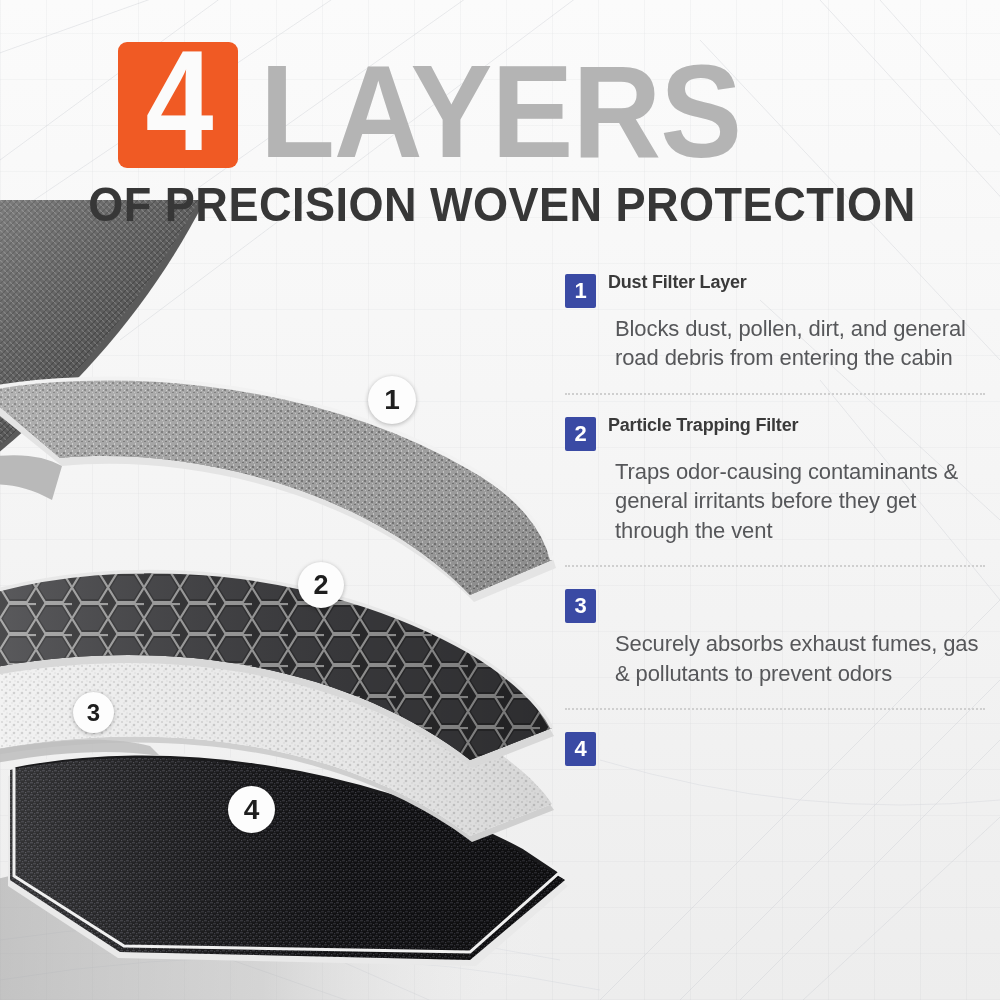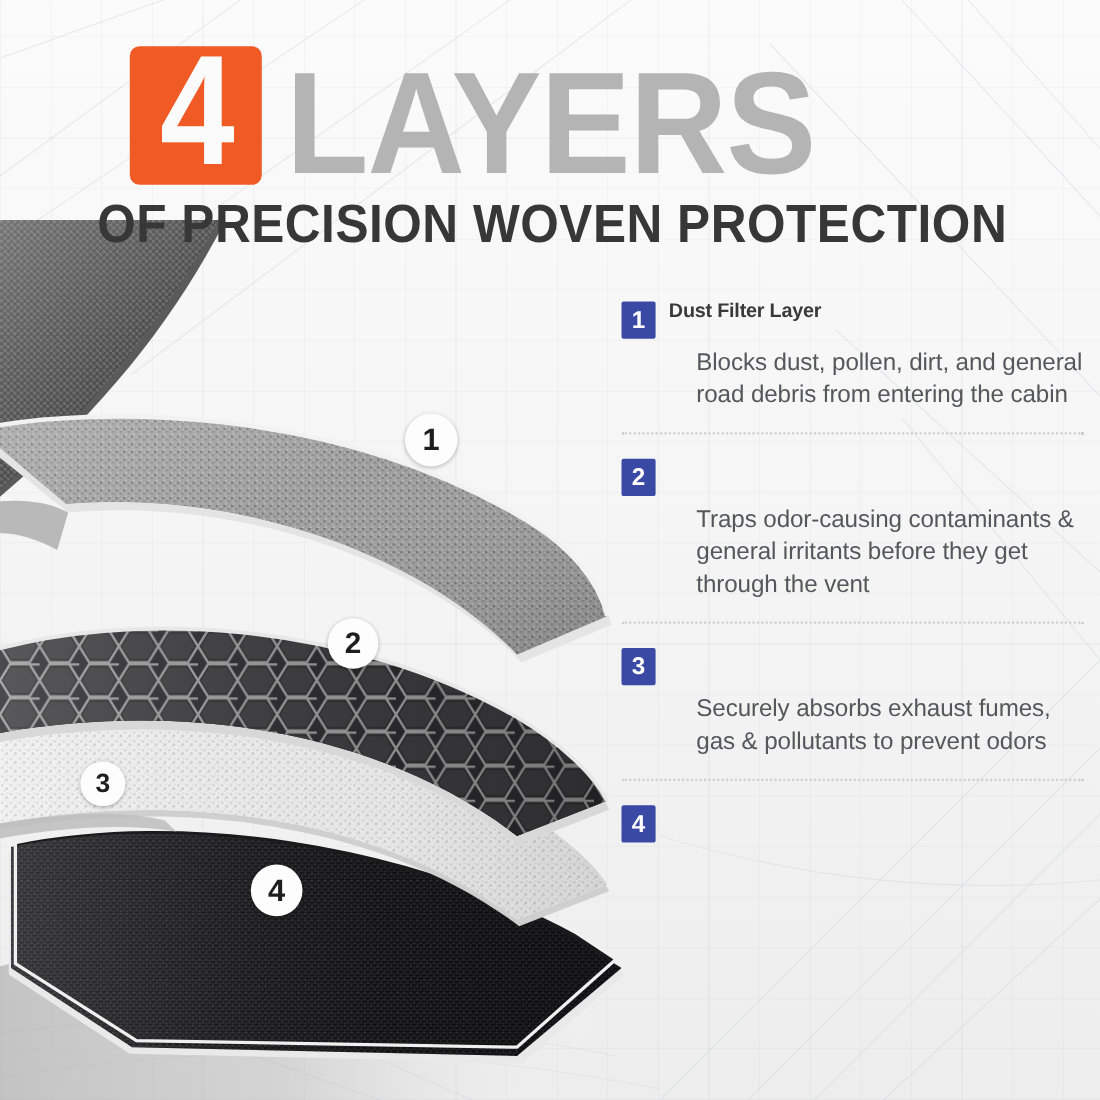--- a/index.html
+++ b/index.html
@@ -79,21 +79,21 @@
     color:#fff;font-size:22px;font-weight:700;
     display:flex;align-items:center;justify-content:center;
     flex:0 0 auto;margin-top:2px;
   }
   .entry-title{
     margin-left:12px;color:#3a3a3a;
     font-size:18px;font-weight:700;line-height:1.12;
     letter-spacing:-.2px;
   }
   .entry-desc{
-    margin-left:68px;margin-top:6px;
+    margin-left:50px;margin-top:6px;
     color:#56575a;font-size:22px;line-height:1.34;
     letter-spacing:-.1px;
   }
   .divider{
     height:0;border-top:2px dotted #cfcfcf;
     margin:20px 0 20px 0;width:100%;
   }
 </style>
 </head>
 <body>
@@ -293,20 +293,21 @@
     <div class="entry-desc">Blocks dust, pollen, dirt, and general road debris from entering the cabin</div>
   </div>
 
   <div class="divider"></div>
 
   <div class="entry">
     <div class="entry-head">
       <div class="sq-badge">
         <span>2</span>
       </div>
+      <div class="entry-title">Particle Trapping Filter</div>
     </div>
     <div class="entry-desc">Traps odor-causing contaminants &amp; general irritants before they get through the vent</div>
   </div>
 
   <div class="divider"></div>
 
   <div class="entry">
     <div class="entry-head">
       <div class="sq-badge">
         <span>3</span>

